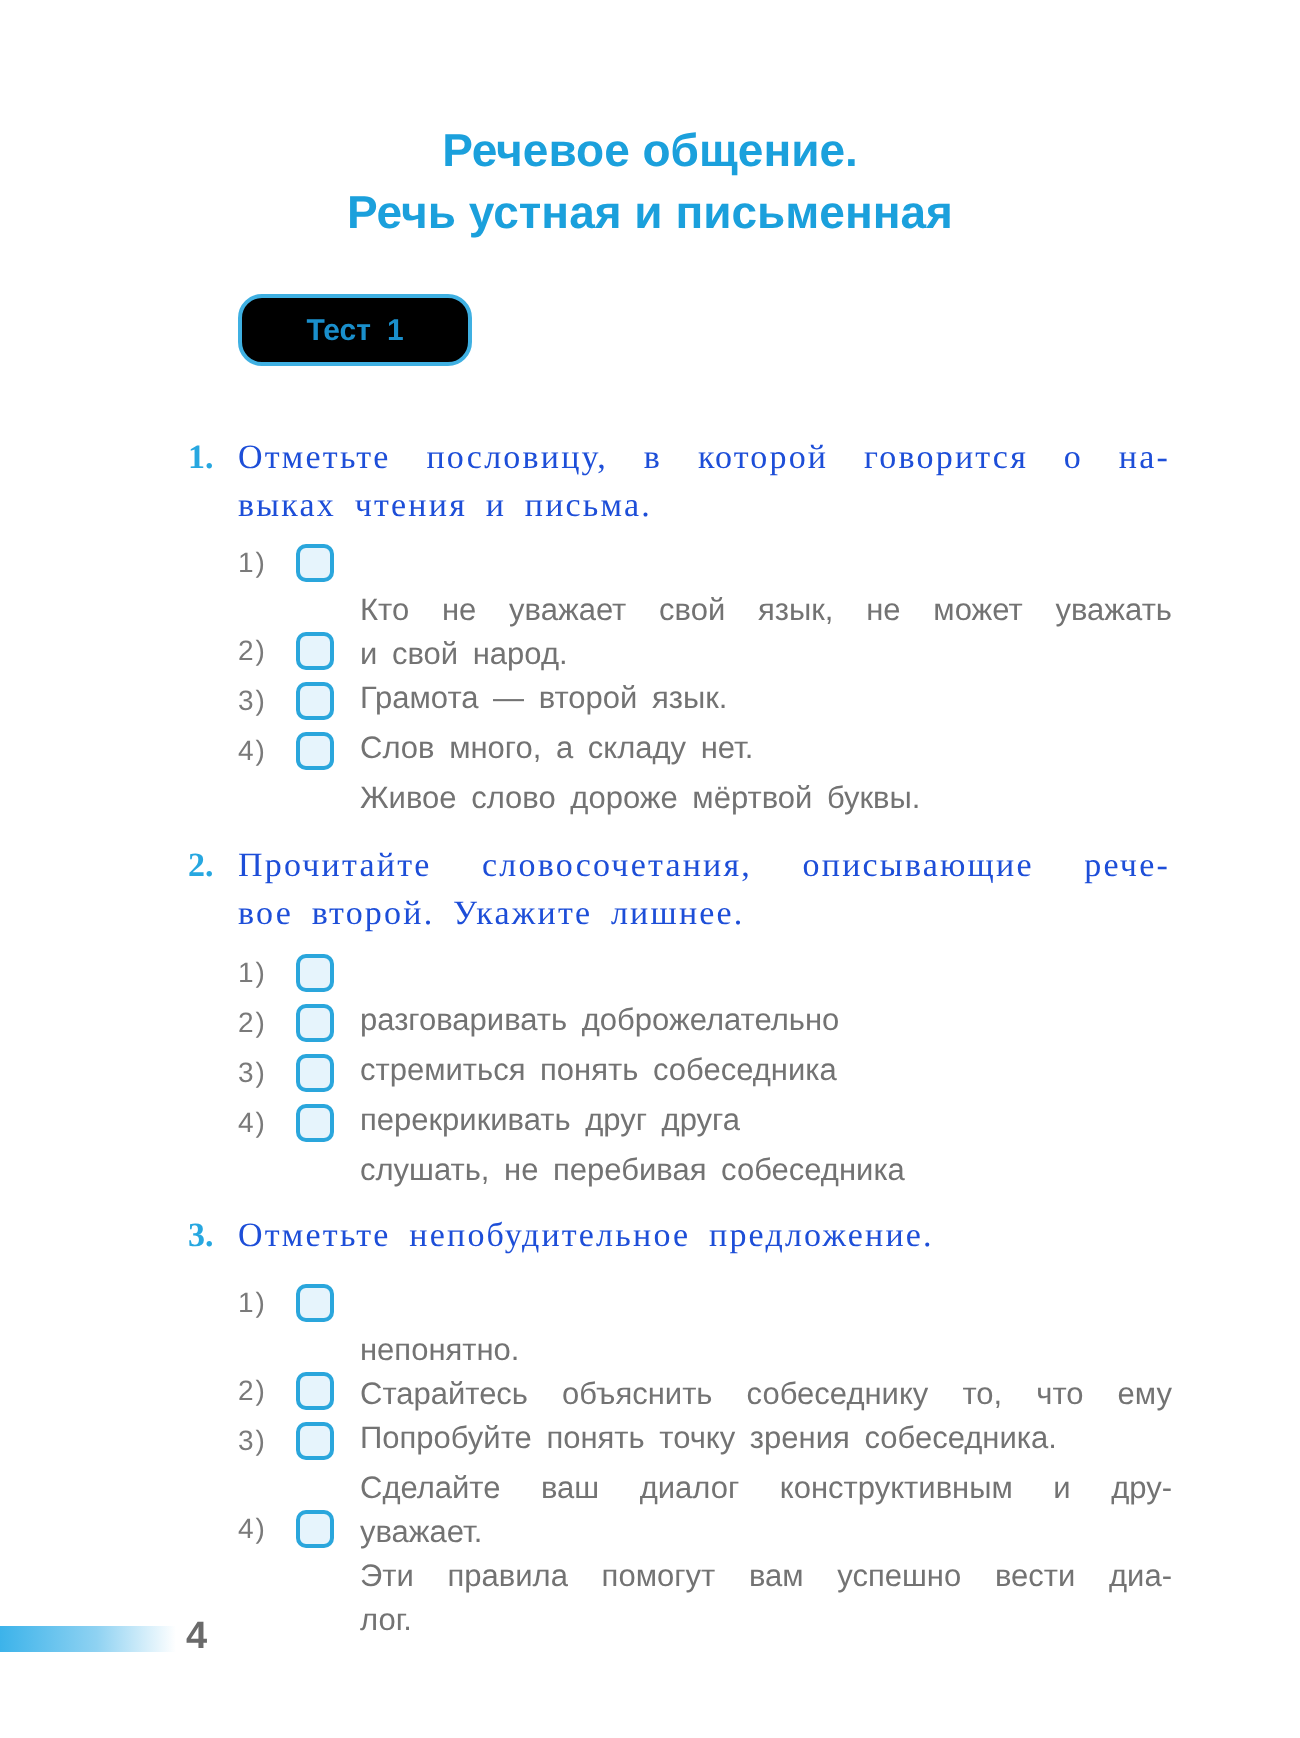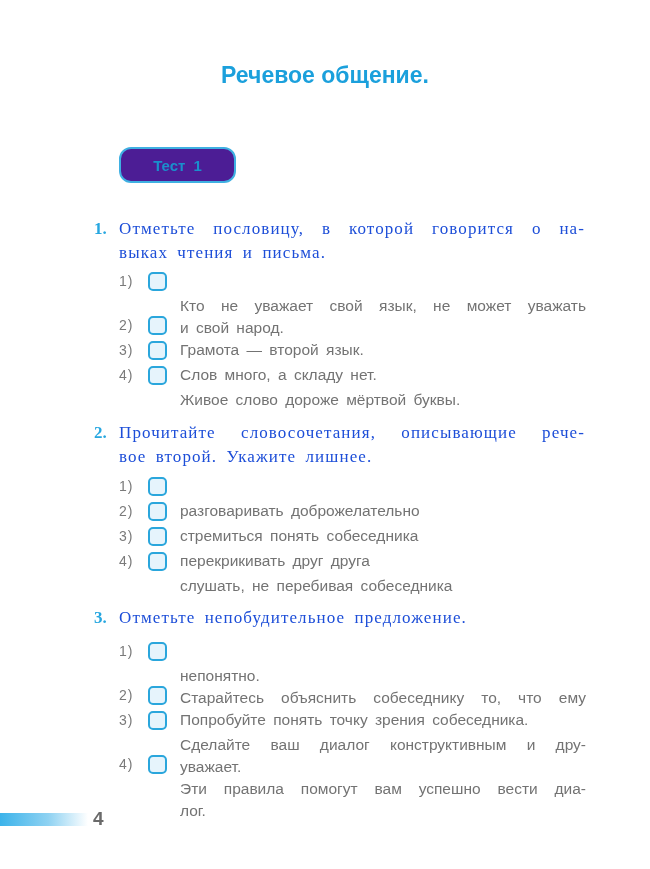--- a/index.html
+++ b/index.html
@@ -9,21 +9,21 @@
     }
     .title {
       position: absolute; left: 0; width: 650px; top: 60px; text-align: center;
       color: #1ba0dc; font-weight: bold; font-size: 23px; line-height: 31px;
       font-family: "Liberation Sans", sans-serif;
     }
     .title div { white-space: nowrap; }
     .test-box {
       position: absolute; left: 119px; top: 147px; width: 117px; height: 36px;
       box-sizing: border-box; border: 2px solid #3fb0e2; border-radius: 12px;
-      background: #4c1d95; display: flex; align-items: center; justify-content: center;
+      background: #000000; display: flex; align-items: center; justify-content: center;
       color: #1a8fcc; font-weight: bold; font-size: 15px;
     }
     .test-box span { margin: 0 4px; }
     .question { position: absolute; left: 0; width: 650px; }
     .q-head { position: relative; }
     .q-num {
       position: absolute; left: 94px; top: 0; color: #27a7e0; font-weight: bold;
       font-family: "Liberation Serif", serif; font-size: 17px; line-height: 24px;
     }
     .q-text {
@@ -54,20 +54,21 @@
     }
     .page-num {
       position: absolute; left: 93px; top: 808px; font-weight: bold; font-size: 19px; color: #6a6a6a;
     }
   </style>
 </head>
 <body>
 
 <div class="title">
   <div>Речевое общение.</div>
+  <div>Речь устная и письменная</div>
 </div>
 
 <div class="test-box">
   <span>Тест</span>
   <span>1</span>
 </div>
 
 <div class="question" style="top:217px;">
   <div class="q-head">
     <span class="q-num">1.</span>

